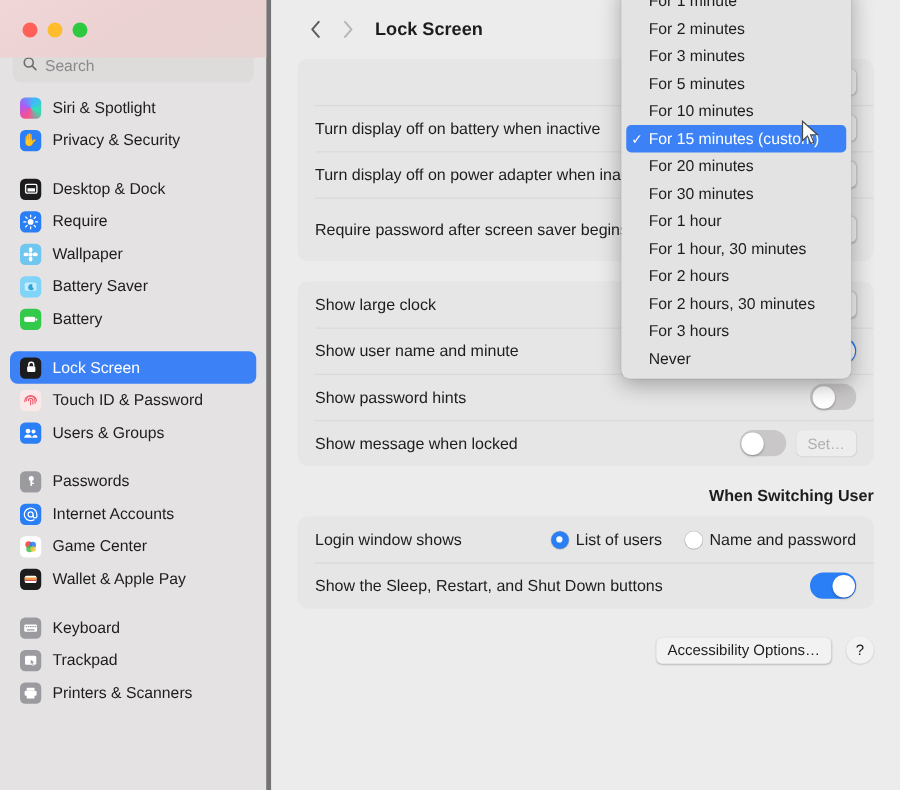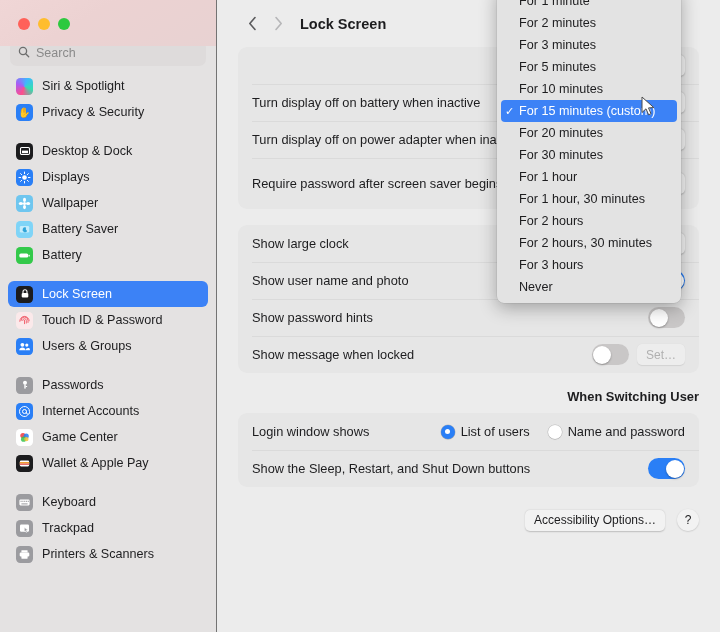--- a/index.html
+++ b/index.html
@@ -8,21 +8,21 @@
     font-family:"Liberation Sans", sans-serif;
     background:#e9e9e9;
     -webkit-font-smoothing:antialiased;
   }
   .window { position:relative; width:720px; height:632px; overflow:hidden; background:#ececec; }
 
   
   .sidebar {
     position:absolute; left:0; top:0; width:217px; height:632px;
     background:#e4e2e2;
-    border-right:1px solid #737373;
+    border-right:4px solid #737373;
   }
   .sb-titlebar {
     height:46px; width:100%;
     background:linear-gradient(150deg,#f0d6d6 0%,#ecd2d2 40%,#e8d2d2 100%);
     position:relative;
   }
   .traffic { position:absolute; left:18px; top:18px; display:flex; gap:8px; }
   .tl { width:12px; height:12px; border-radius:50%; }
   .tl.r { background:#ff6159; }
   .tl.y { background:#ffbd2e; }
@@ -233,21 +233,21 @@
                   <line x1="6.5" y1="10.4" x2="6.5" y2="12"></line>
                   <line x1="1" y1="6.5" x2="2.6" y2="6.5"></line>
                   <line x1="10.4" y1="6.5" x2="12" y2="6.5"></line>
                   <line x1="2.6" y1="2.6" x2="3.7" y2="3.7"></line>
                   <line x1="9.3" y1="9.3" x2="10.4" y2="10.4"></line>
                   <line x1="10.4" y1="2.6" x2="9.3" y2="3.7"></line>
                   <line x1="3.7" y1="9.3" x2="2.6" y2="10.4"></line>
                 </g>
               </svg>
           </span>
-          <span class="sb-label">Displays</span>
+          <span class="sb-label">Require</span>
         </div>
         <div class="sb-item">
           <span class="sb-icon ic-wallpaper">
             <svg width="13" height="13" viewBox="0 0 13 13">
                 <g fill="#fff">
                   <circle cx="6.5" cy="6.5" r="1.6"></circle>
                   <ellipse cx="6.5" cy="2.9" rx="1.5" ry="2.1"></ellipse>
                   <ellipse cx="6.5" cy="10.1" rx="1.5" ry="2.1"></ellipse>
                   <ellipse cx="2.9" cy="6.5" rx="2.1" ry="1.5"></ellipse>
                   <ellipse cx="10.1" cy="6.5" rx="2.1" ry="1.5"></ellipse>
@@ -467,21 +467,21 @@
           <div class="ctl">
             <div class="popup">
               <span class="chev">
                   <i class="up"></i>
                   <i class="dn"></i>
                 </span>
             </div>
           </div>
         </div>
         <div class="row">
-          <div class="row-label">Show user name and photo</div>
+          <div class="row-label">Show user name and minute</div>
           <div class="ctl">
             <div class="toggle on">
                 <span class="knob"></span>
               </div>
           </div>
         </div>
         <div class="row">
           <div class="row-label">Show password hints</div>
           <div class="ctl">
             <div class="toggle">

